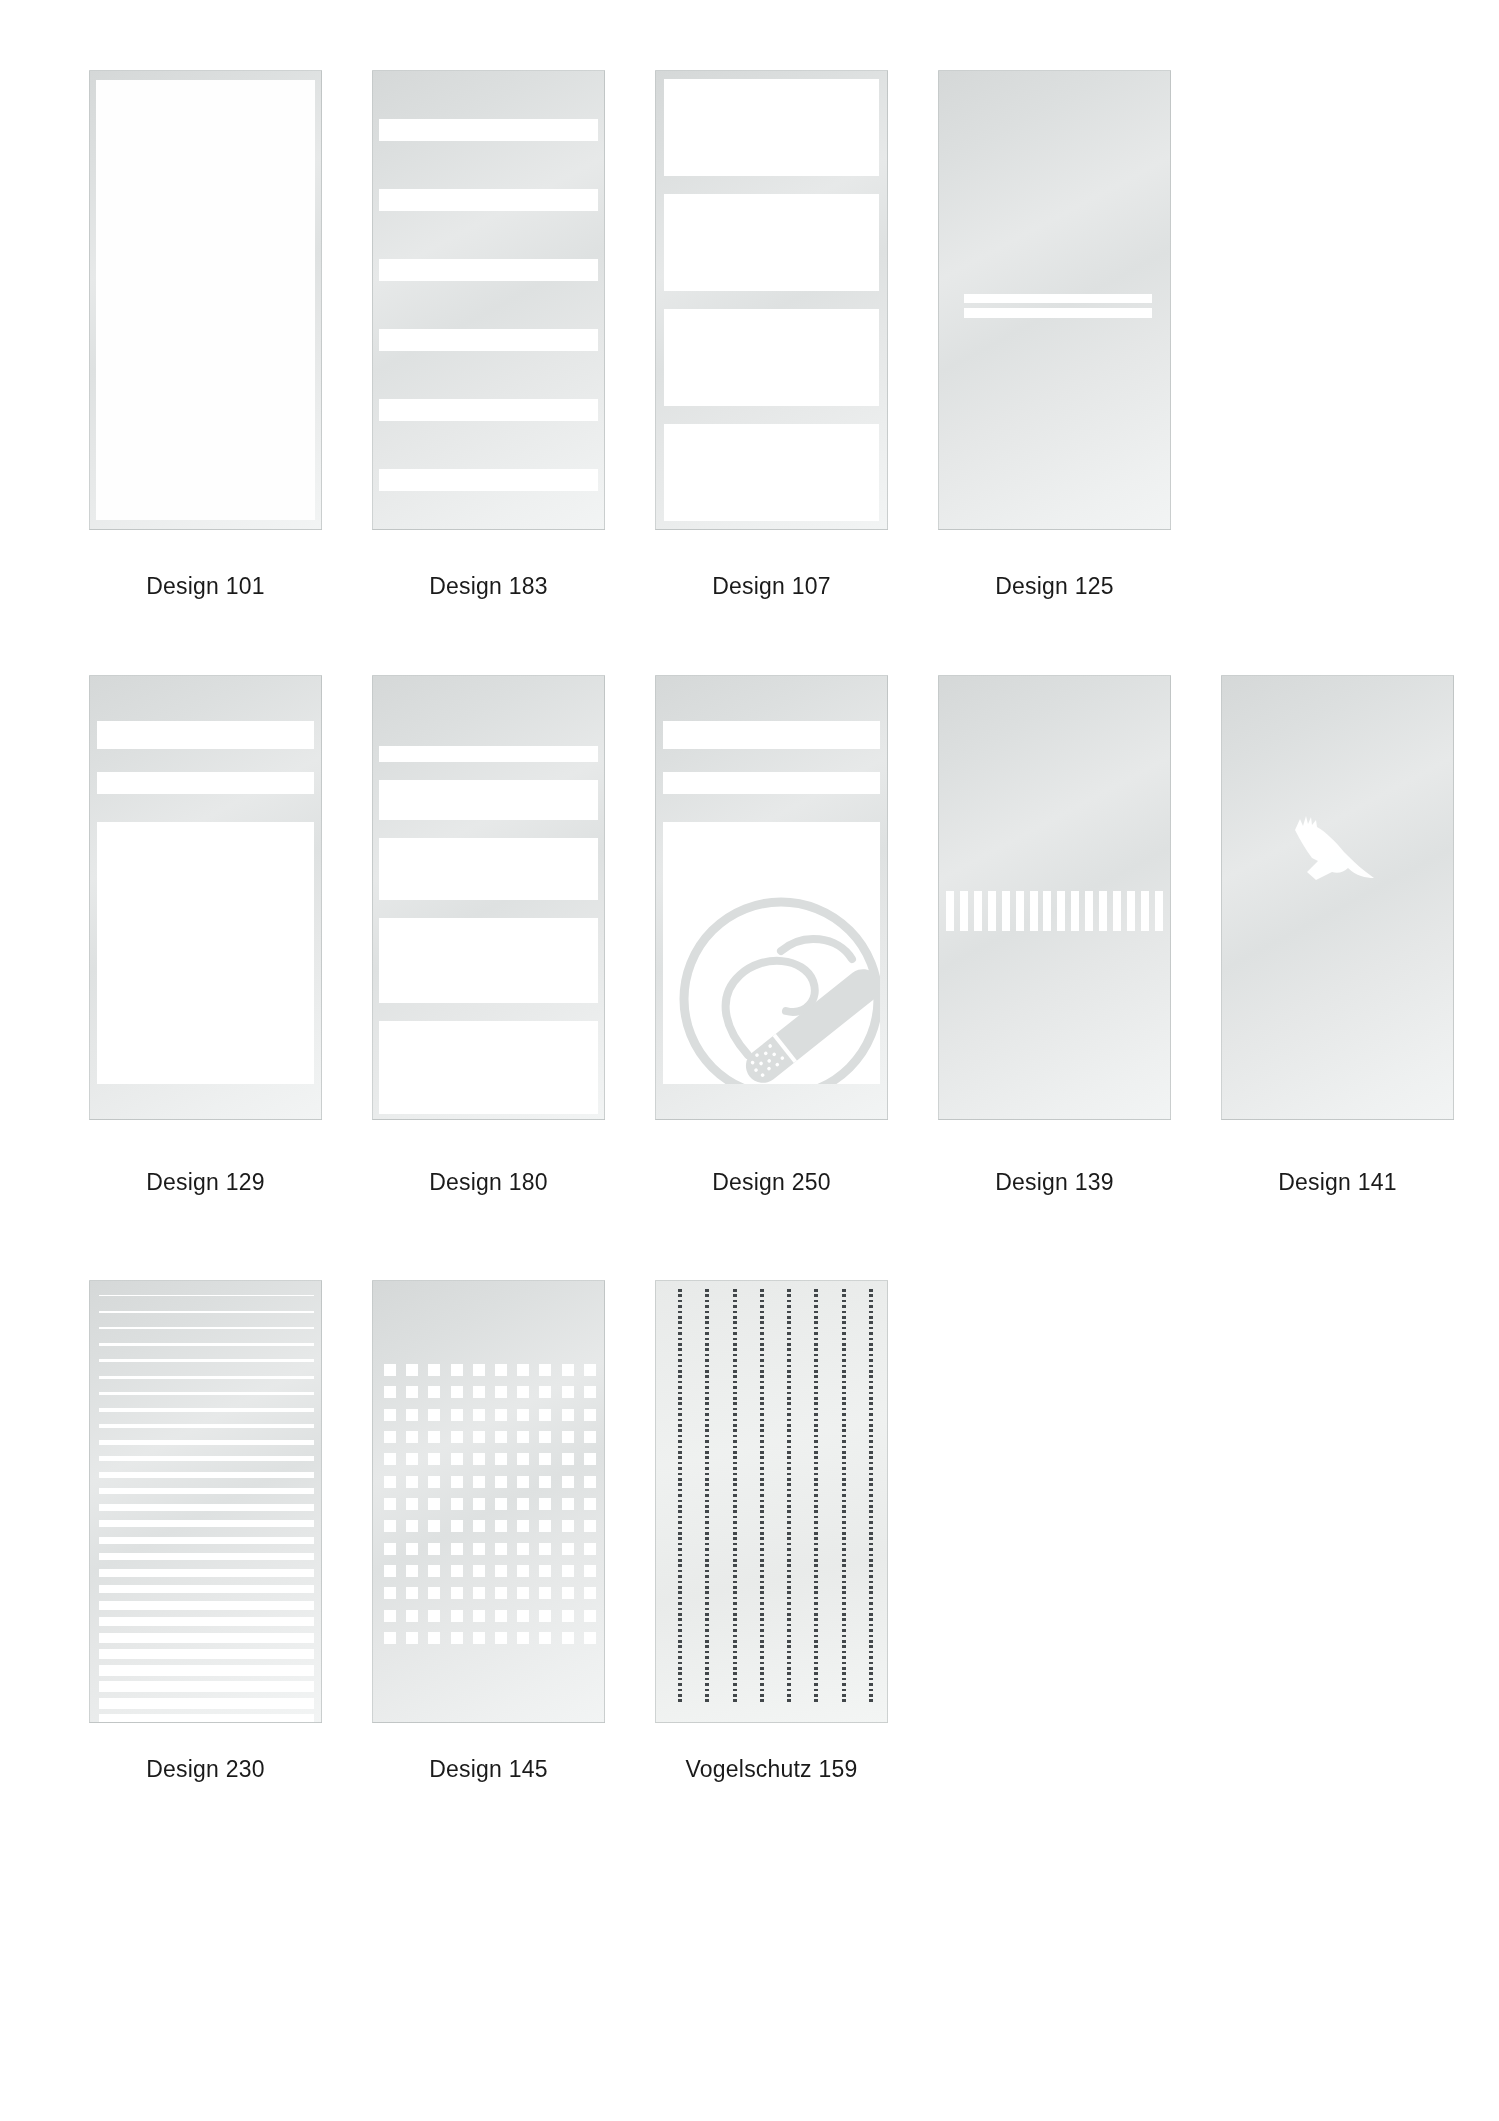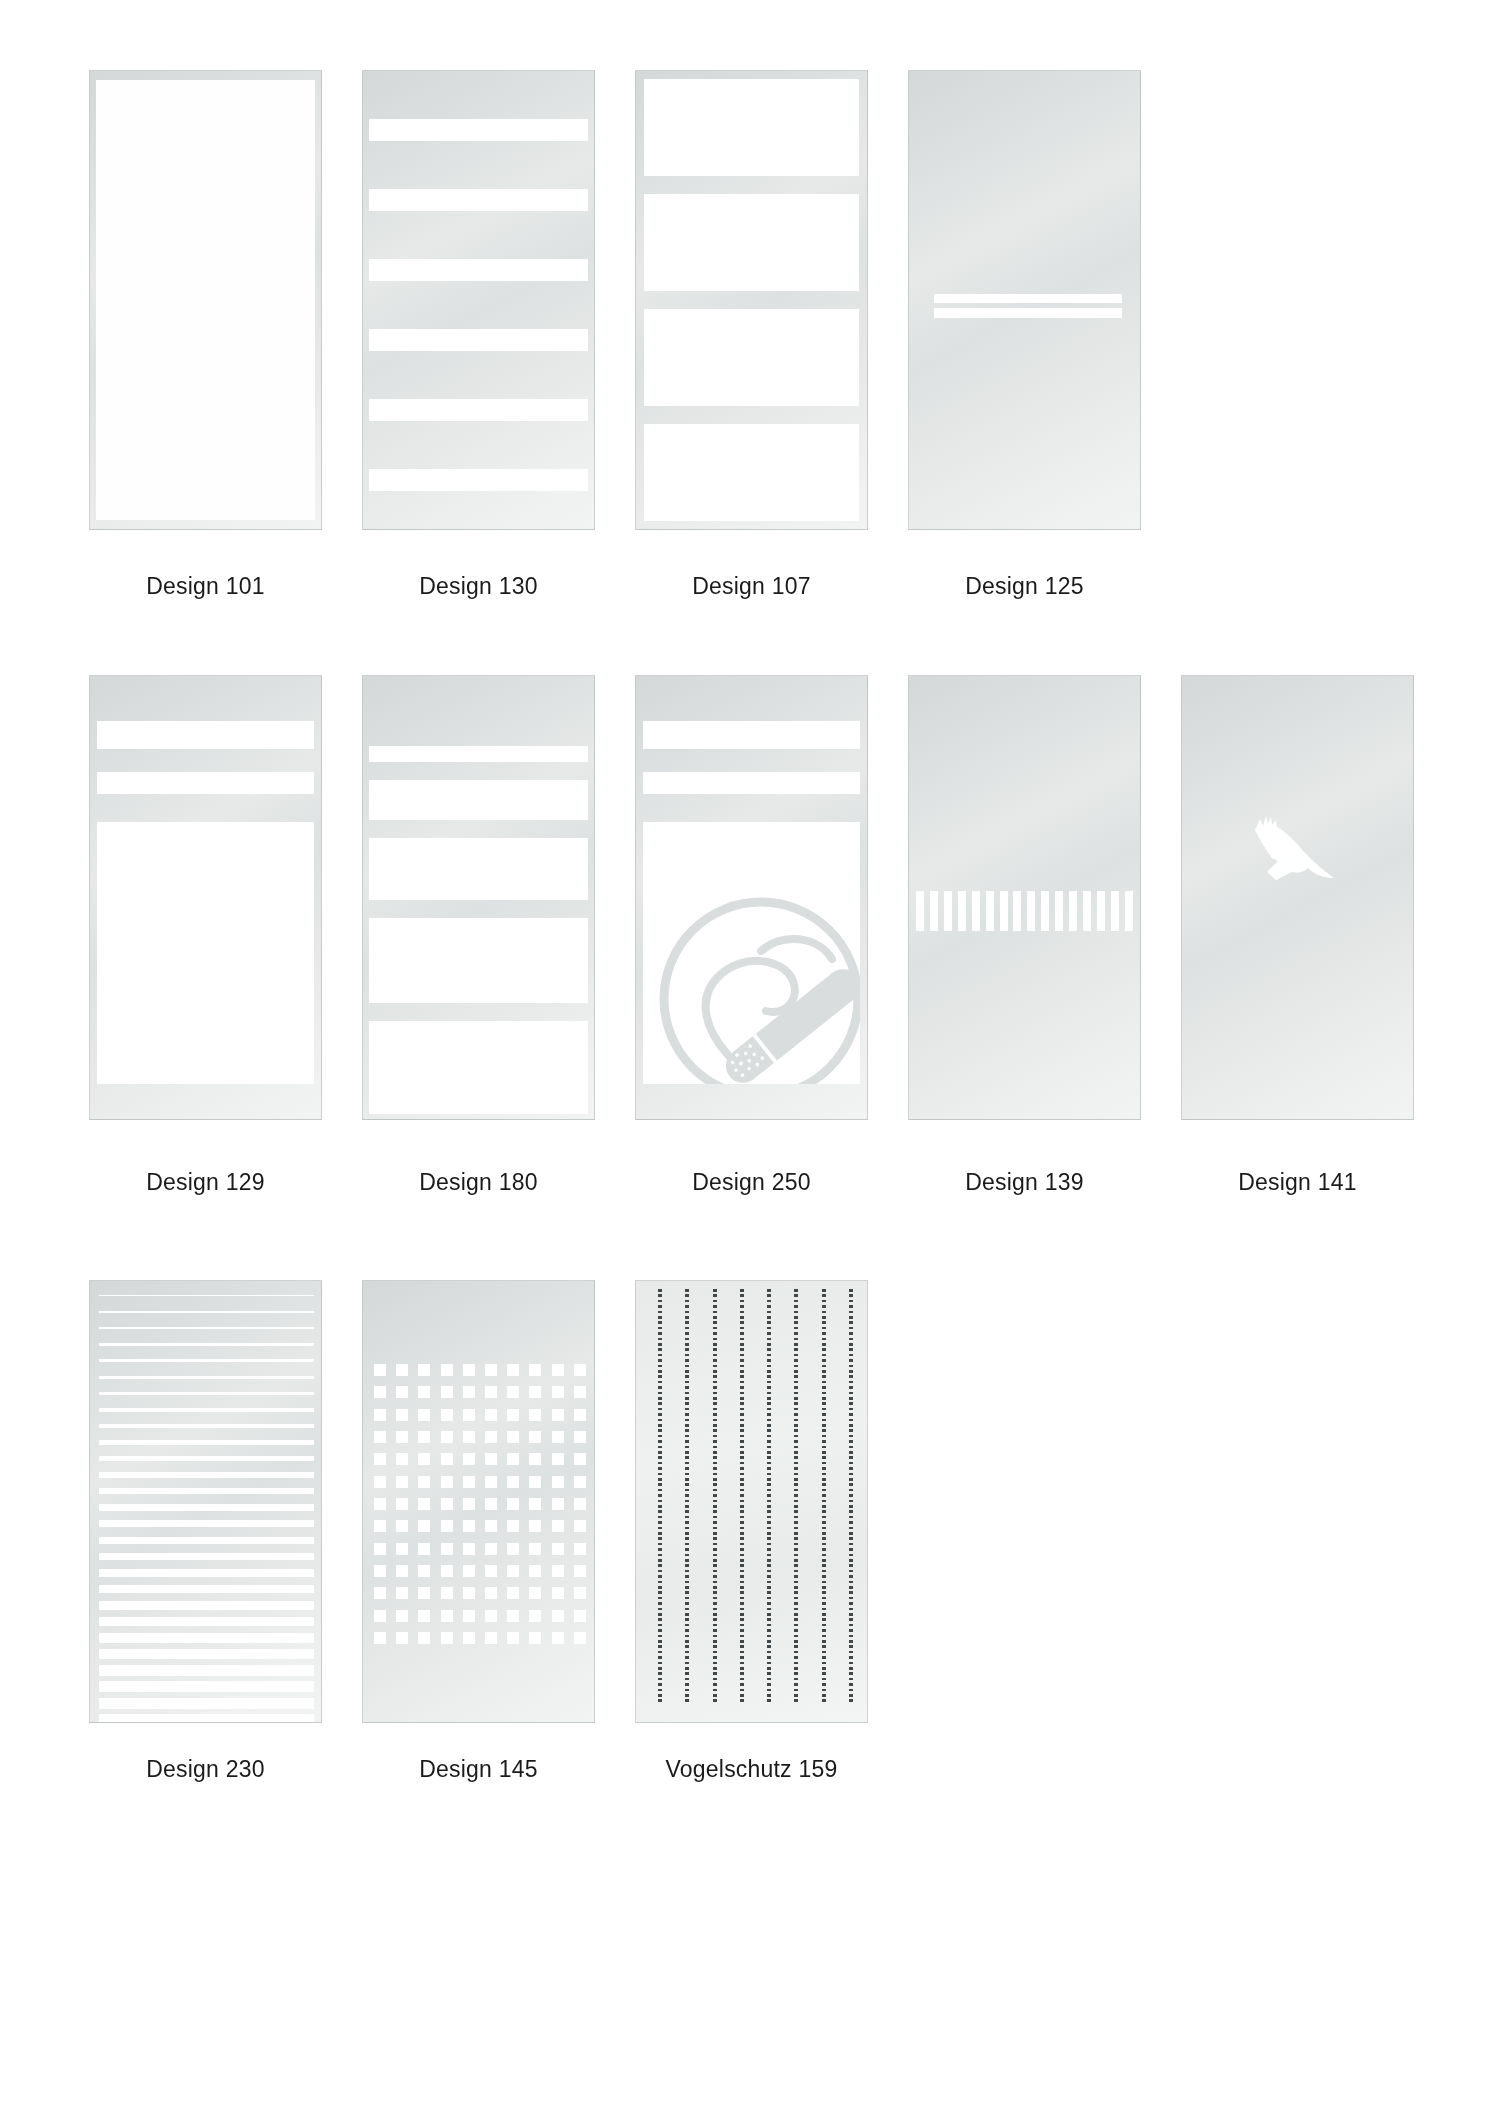--- a/index.html
+++ b/index.html
@@ -3,21 +3,21 @@
 <meta charset="utf-8">
 <style>
   html,body{margin:0;padding:0;background:#ffffff;}
   .sheet{
     position:relative;
     width:1499px;height:2121px;
     background:#ffffff;
     font-family:"Liberation Sans", sans-serif;
     overflow:hidden;
   }
-  .row{display:flex;gap:40px;margin-left:89px;}
+  .row{display:flex;gap:50px;margin-left:89px;}
   .row-1{padding-top:70px;}
   .row-2{margin-top:75px;}
   .row-3{margin-top:84px;}
   figure.tile{margin:0;width:233px;display:flex;flex-direction:column;}
   .panel{
     position:relative;width:233px;overflow:hidden;
     border:1px solid rgba(172,178,178,.5);
     box-sizing:border-box;
   }
   .row-1 .panel{height:460px;}
@@ -123,21 +123,21 @@
       <div class="panel glass">
         <div class="gen-h">
             <div class="h-stripe"></div>
             <div class="h-stripe"></div>
             <div class="h-stripe"></div>
             <div class="h-stripe"></div>
             <div class="h-stripe"></div>
             <div class="h-stripe"></div>
           </div>
       </div>
-      <figcaption class="cap">Design 130</figcaption>
+      <figcaption class="cap">Design 183</figcaption>
     </figure>
 
     <figure class="tile">
       <div class="panel glass">
         <div class="bands4">
           <div class="band"></div>
           <div class="band"></div>
           <div class="band"></div>
           <div class="band"></div>
         </div>

